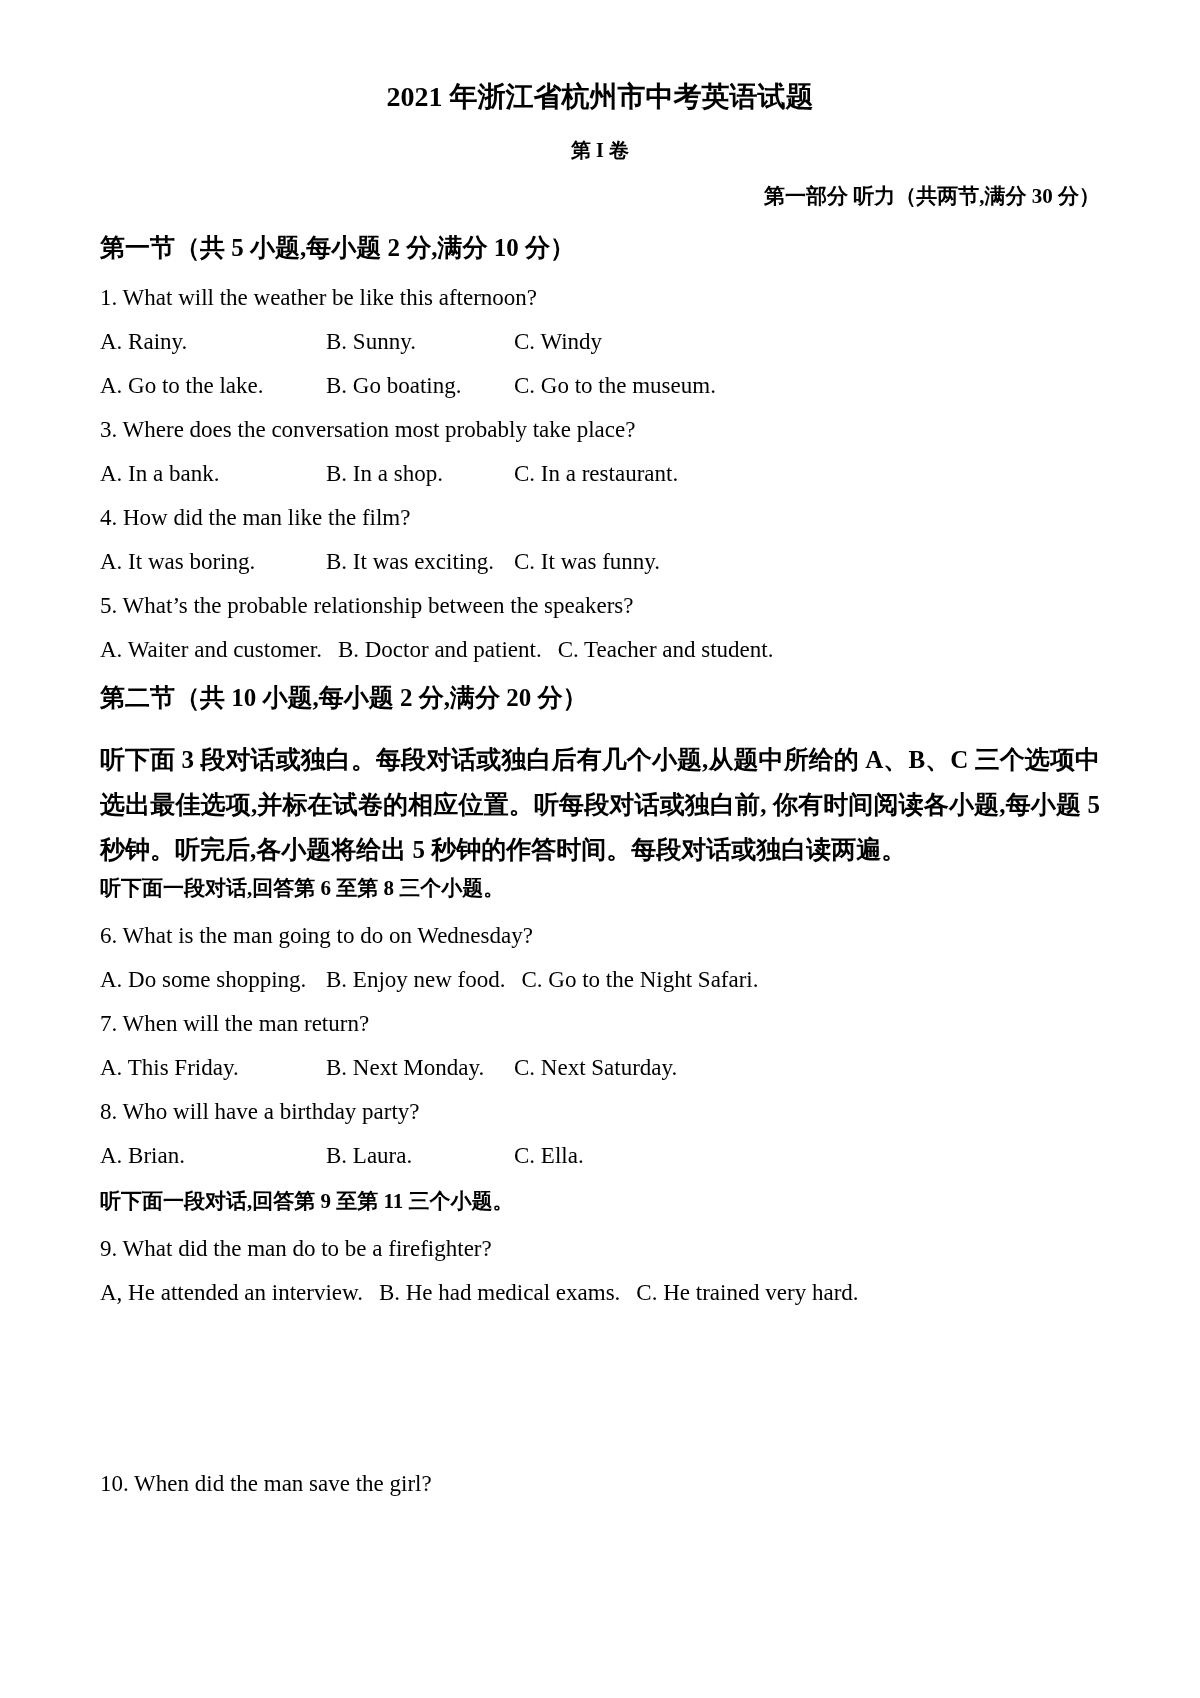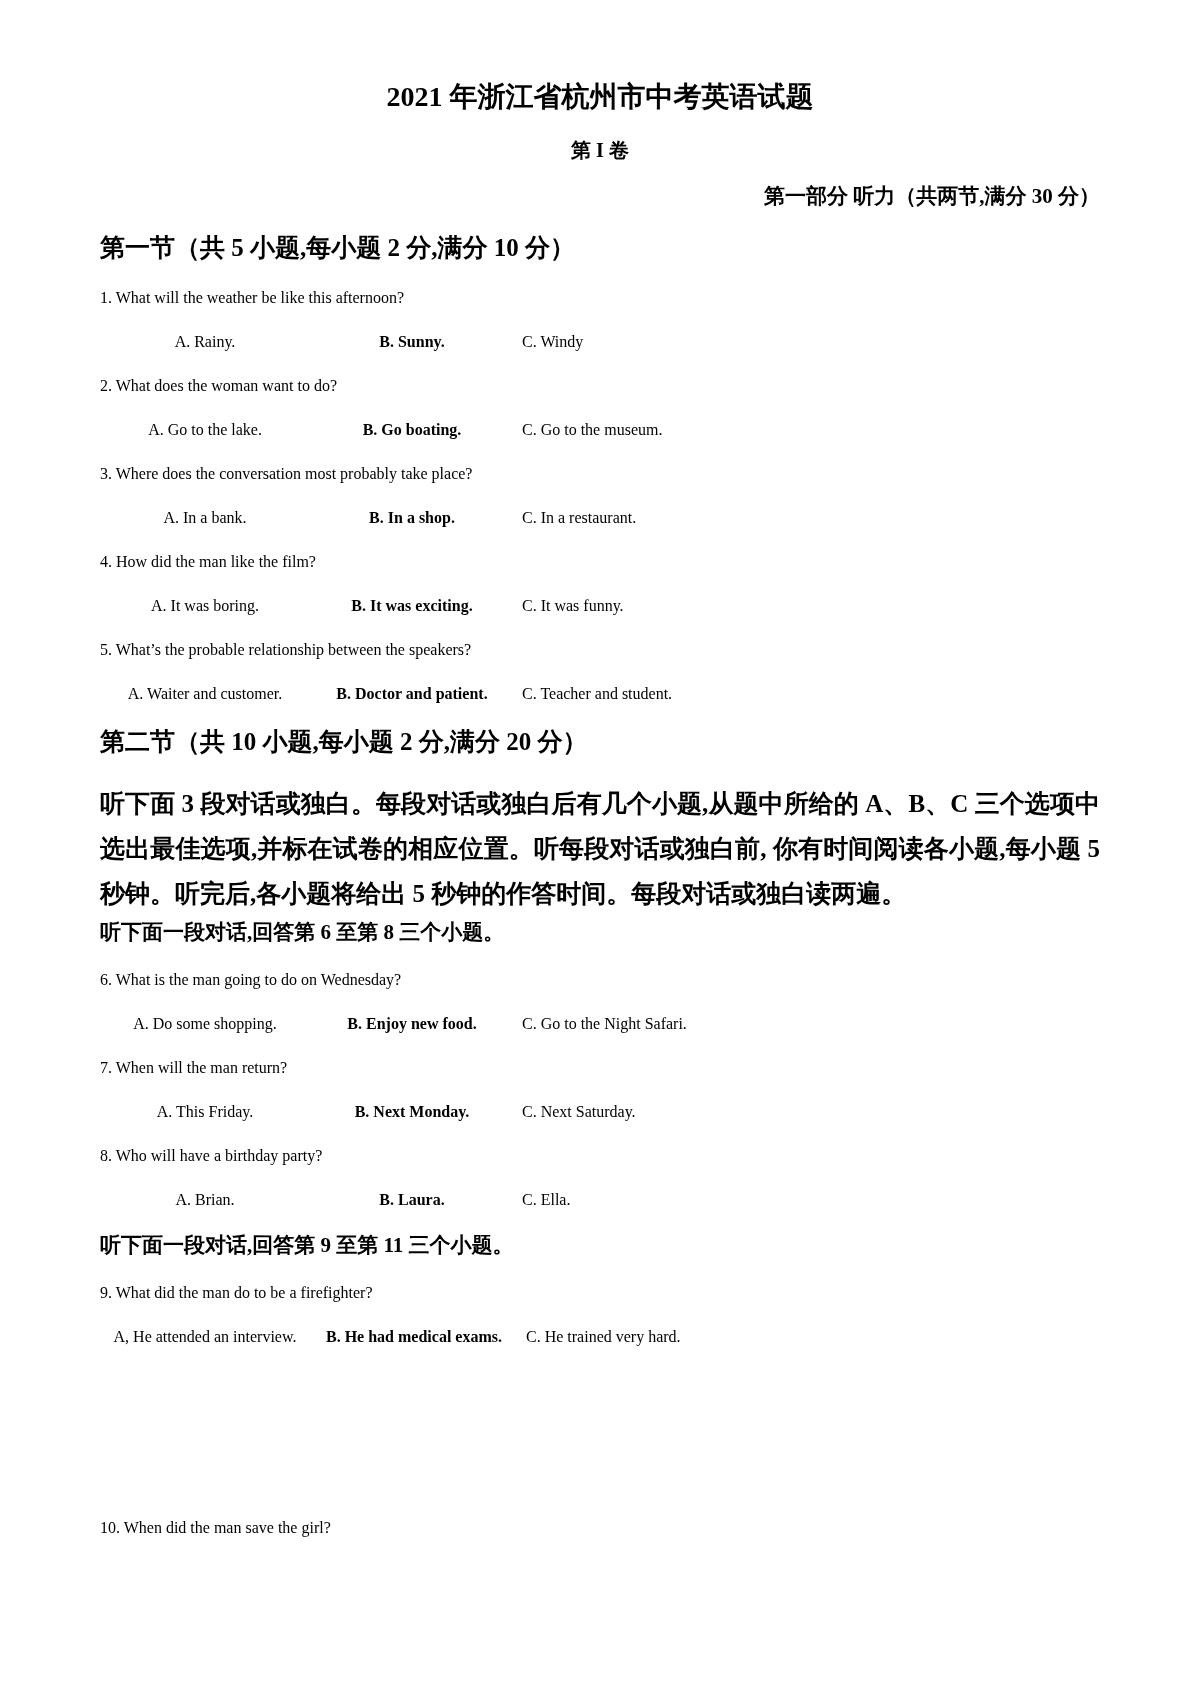--- a/index.html
+++ b/index.html
@@ -18,26 +18,26 @@
   }
   .part-head{
     font-size:21px;font-weight:700;text-align:right;
     line-height:1.2;margin:0 0 24px 0;
   }
   .sec-head{
     font-size:25px;font-weight:700;line-height:1.2;
     margin:6px 0 24px 0;
   }
   .q,.opts{
-    font-size:16px;line-height:21px;margin:0 0 23px 0;
+    font-size:23px;line-height:21px;margin:0 0 23px 0;
   }
   .opts{display:flex;}
-  .opt{white-space:nowrap;text-align:center;}
+  .opt{white-space:nowrap;}
   .opt-a{min-width:210px;padding-right:16px;}
-  .opt-b{min-width:172px;padding-right:24px;font-weight:bold;}
+  .opt-b{min-width:172px;padding-right:16px;}
   .cn-para{
     font-size:25px;font-weight:700;line-height:45px;
     text-align:justify;margin:0 0 4px 0;
   }
   .cn-prompt{
     font-size:21px;font-weight:700;line-height:25px;
     margin:0 0 24px 0;
   }
   .cn-prompt-2{margin-top:0;}
   .q-last{margin-top:170px;}
@@ -53,21 +53,20 @@
 
   <div class="sec-head">第一节（共 5 小题,每小题 2 分,满分 10 分）</div>
 
   <p class="q">1. What will the weather be like this afternoon?</p>
   <p class="opts">
     <span class="opt opt-a">A. Rainy.</span>
     <span class="opt opt-b">B. Sunny.</span>
     <span class="opt opt-c">C. Windy</span>
   </p>
 
-  <p class="q">2. What does the woman want to do?</p>
   <p class="opts">
     <span class="opt opt-a">A. Go to the lake.</span>
     <span class="opt opt-b">B. Go boating.</span>
     <span class="opt opt-c">C. Go to the museum.</span>
   </p>
 
   <p class="q">3. Where does the conversation most probably take place?</p>
   <p class="opts">
     <span class="opt opt-a">A. In a bank.</span>
     <span class="opt opt-b">B. In a shop.</span>

